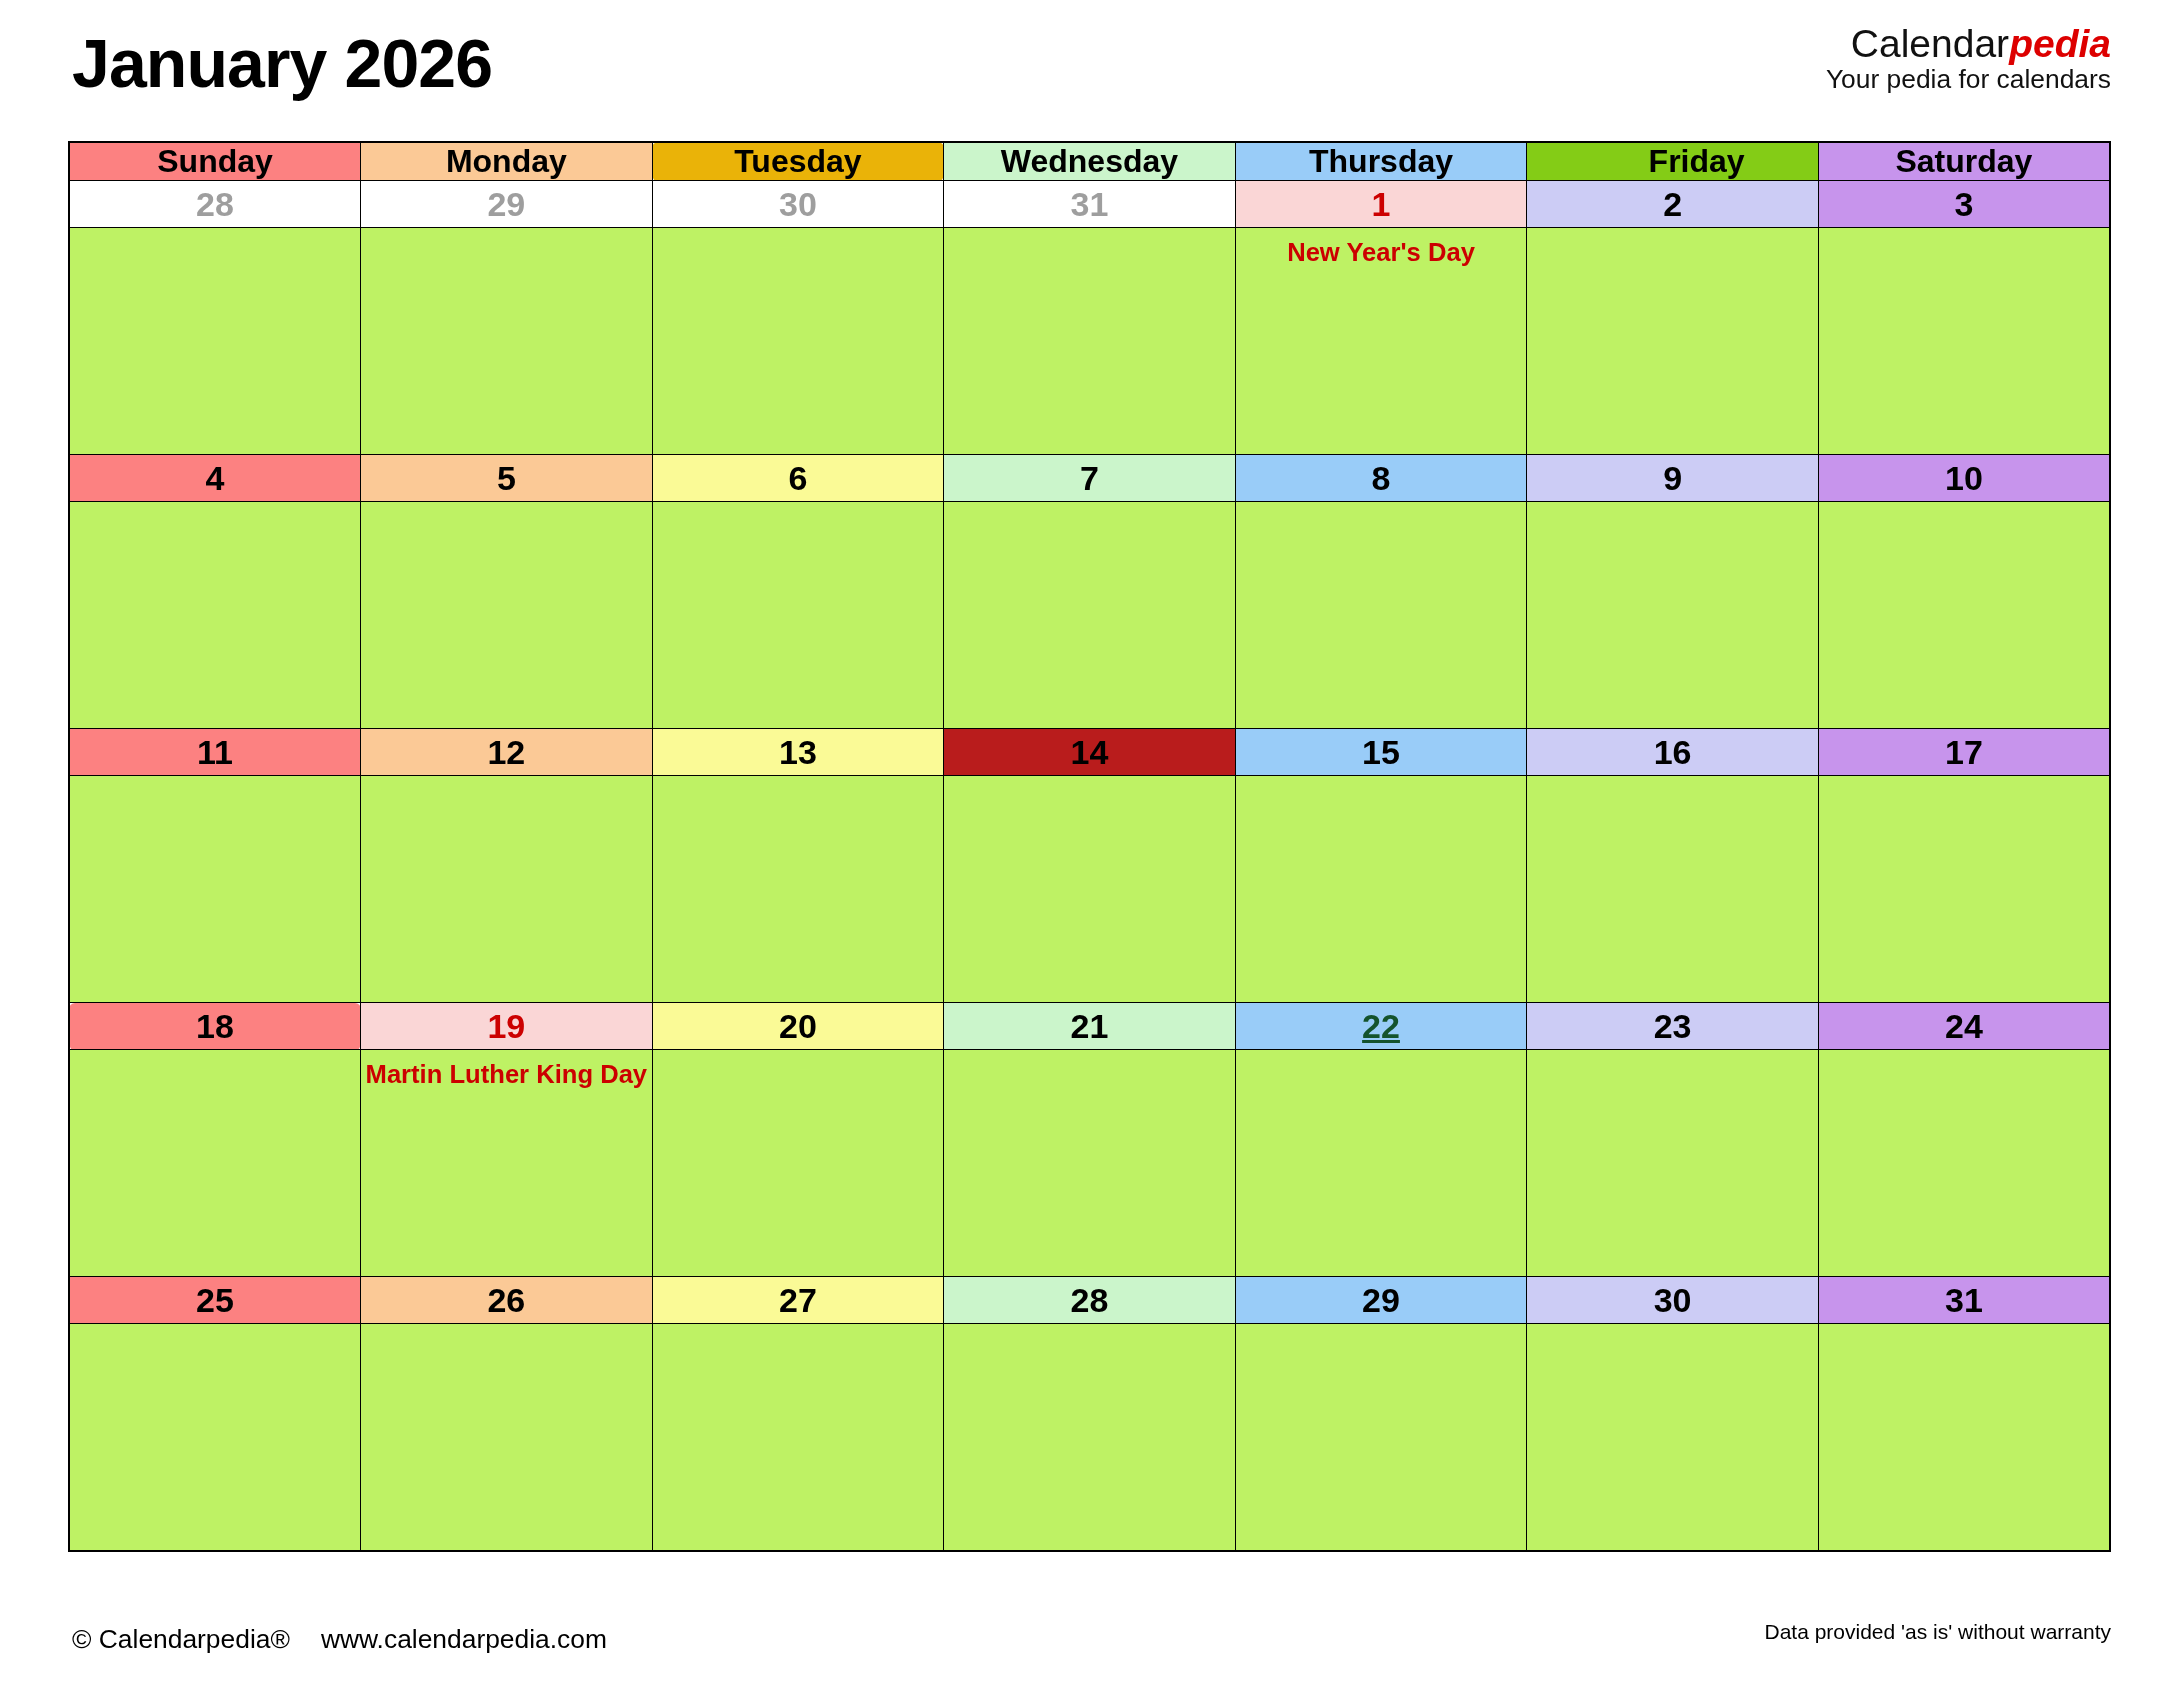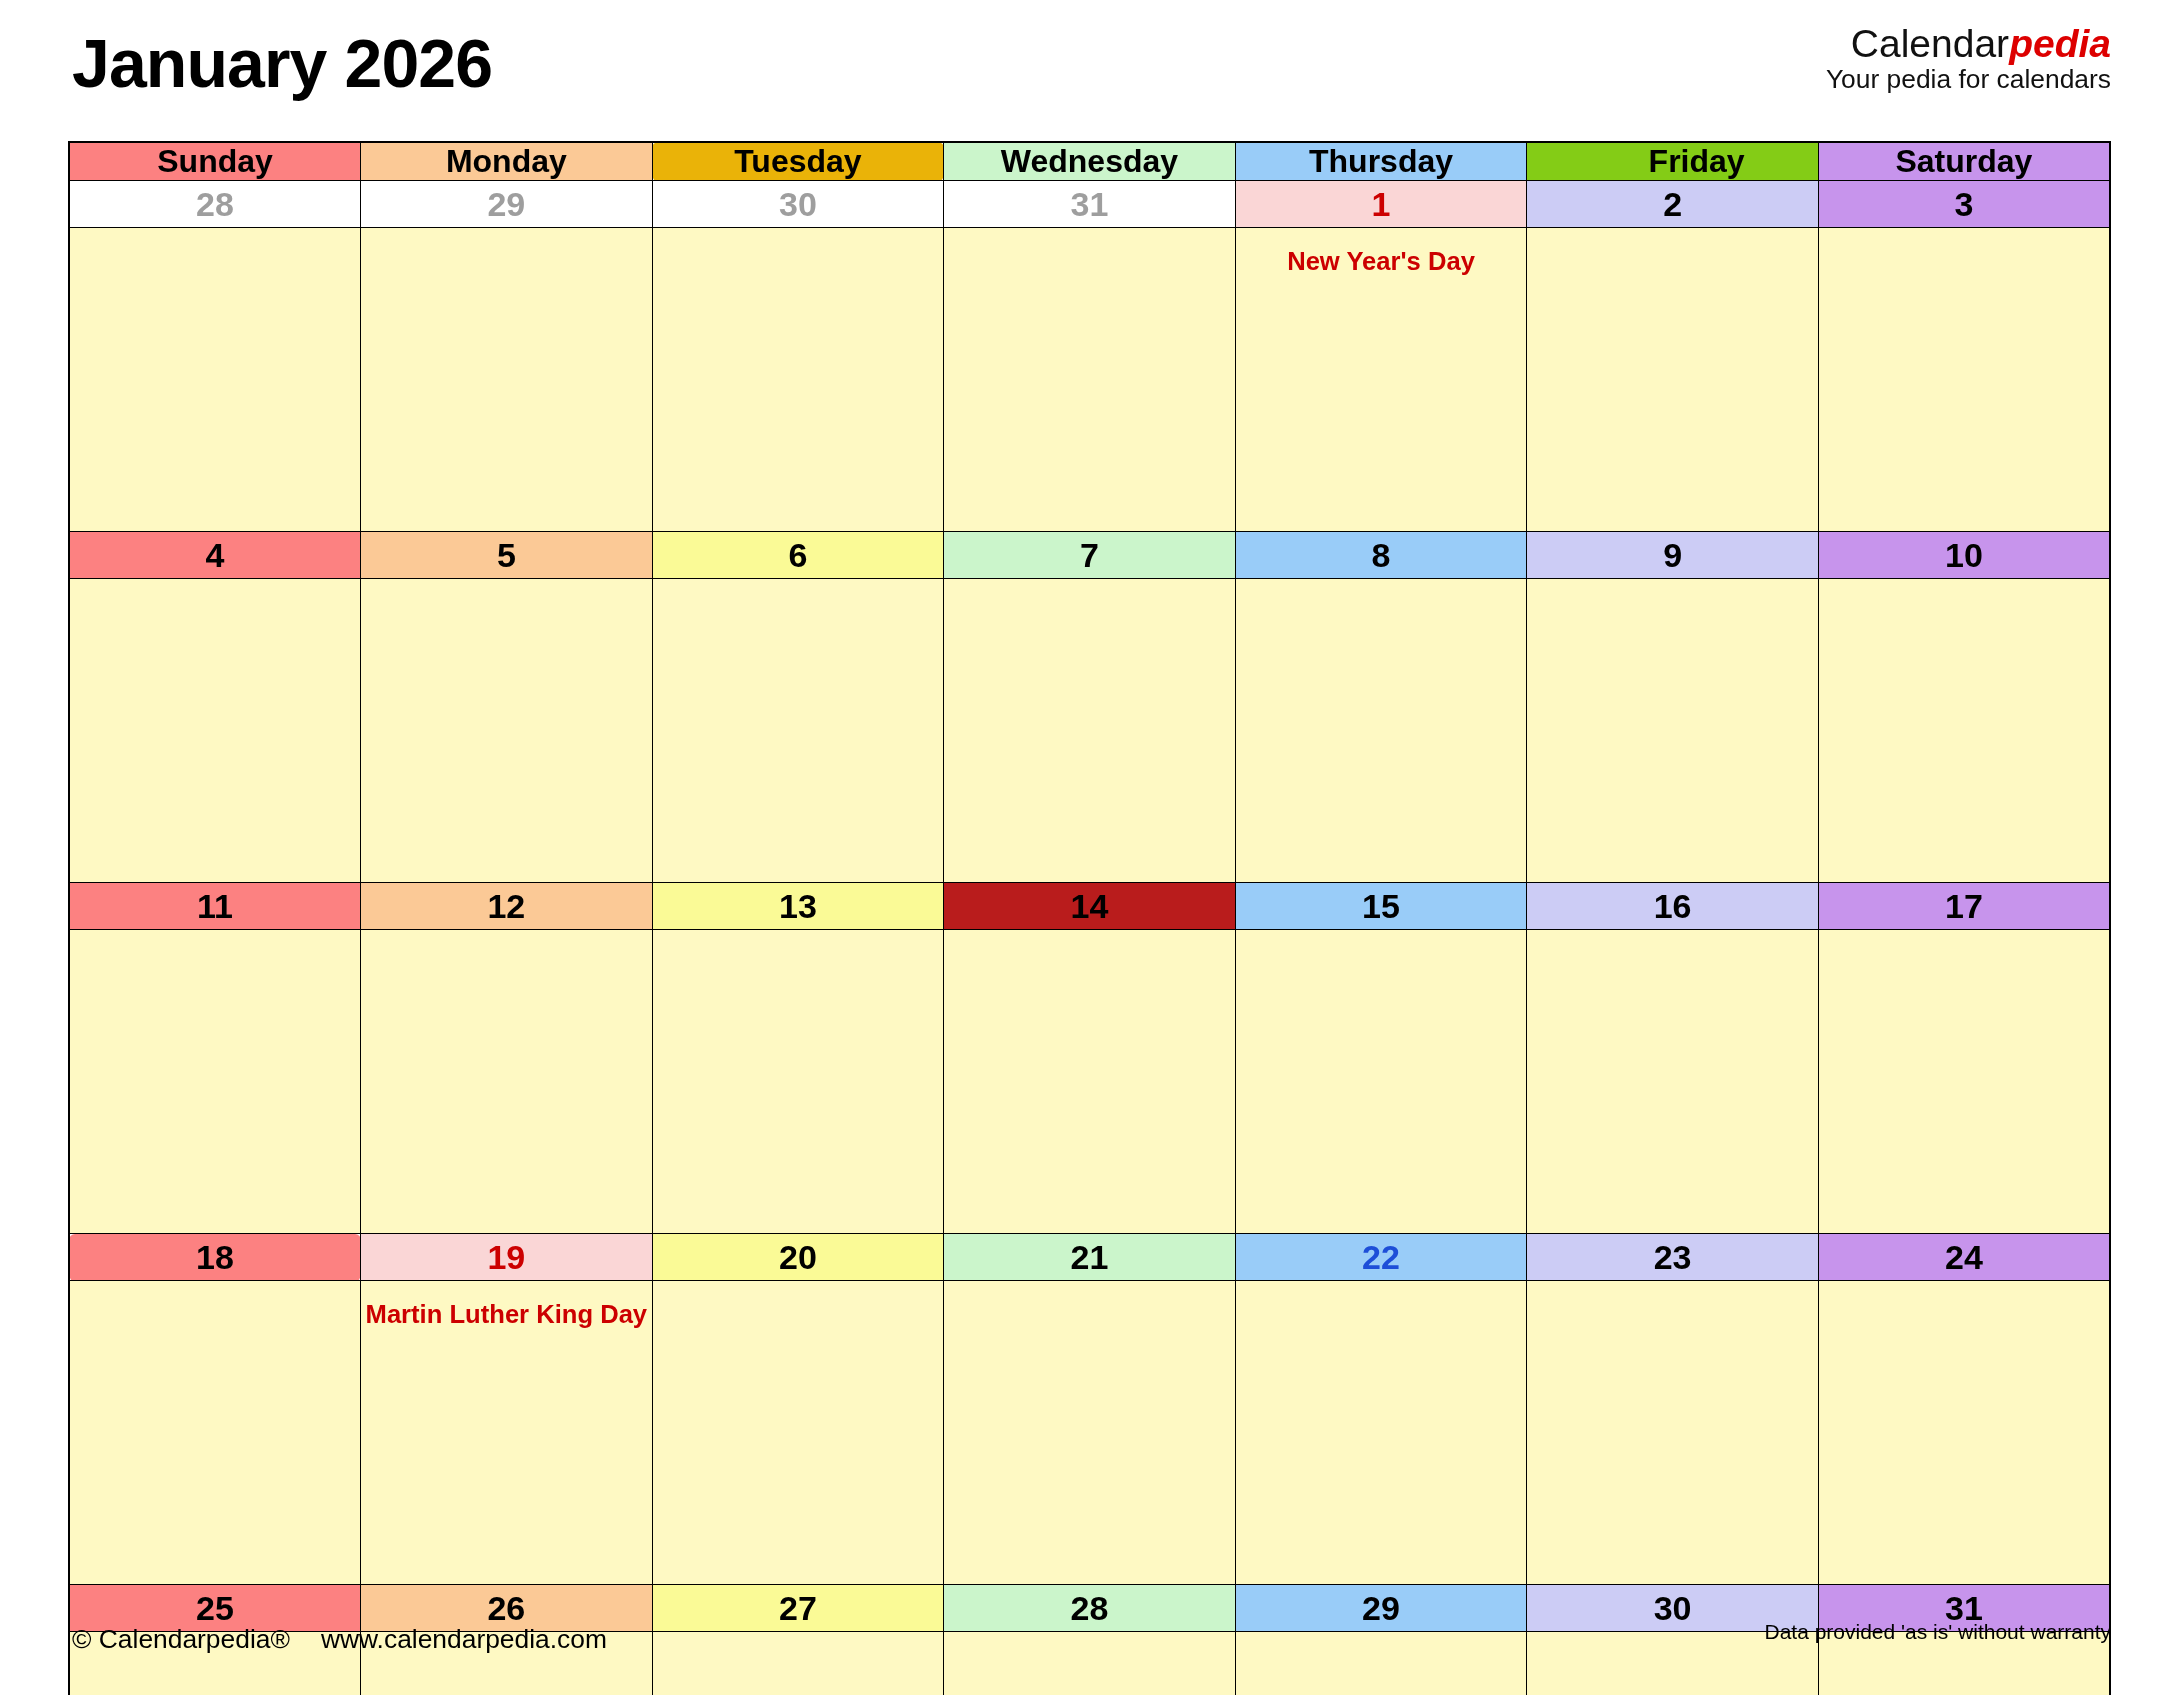--- a/index.html
+++ b/index.html
@@ -55,25 +55,25 @@
     height: 46px;
     font-size: 34px;
     font-weight: bold;
     text-align: center;
     vertical-align: middle;
     line-height: 46px;
     padding: 0;
     border-bottom-width: 2.6px;
   }
   td.daybody {
-    height: 304px;
-    background: #fef9c3;
+    height: 227px;
+    background: #bef264;
     vertical-align: top;
     text-align: center;
-    padding-top: 19px;
+    padding-top: 10px;
   }
   .holiday-label {
     font-size: 25.6px;
     font-weight: bold;
     display: inline-block;
     line-height: 1.1;
   }
   .footer-left {
     position: absolute;
     left: 72px;
@@ -171,21 +171,21 @@
           <td class="daybody"></td>
           <td class="daybody"></td>
           <td class="daybody"></td>
           <td class="daybody"></td>
         </tr>
         <tr>
           <td class="strip" style="background: rgb(252, 129, 129); color: rgb(0, 0, 0); border-radius: 6px;">18</td>
           <td class="strip" style="background: rgb(250, 214, 214); color: rgb(204, 0, 0);">19</td>
           <td class="strip" style="background: rgb(250, 250, 150); color: rgb(0, 0, 0);">20</td>
           <td class="strip" style="background: rgb(203, 245, 203); color: rgb(0, 0, 0);">21</td>
-          <td class="strip" style="background: rgb(153, 204, 248); color: #1d4ed8;">22</td>
+          <td class="strip" style="background: rgb(153, 204, 248); color: #14532d; text-decoration: underline;">22</td>
           <td class="strip" style="background: rgb(204, 204, 245); color: rgb(0, 0, 0);">23</td>
           <td class="strip" style="background: rgb(199, 148, 236); color: rgb(0, 0, 0);">24</td>
         </tr>
         <tr>
           <td class="daybody"></td>
           <td class="daybody"><span class="holiday-label" style="color: rgb(204, 0, 0);">Martin Luther King Day</span></td>
           <td class="daybody"></td>
           <td class="daybody"></td>
           <td class="daybody"></td>
           <td class="daybody"></td>

